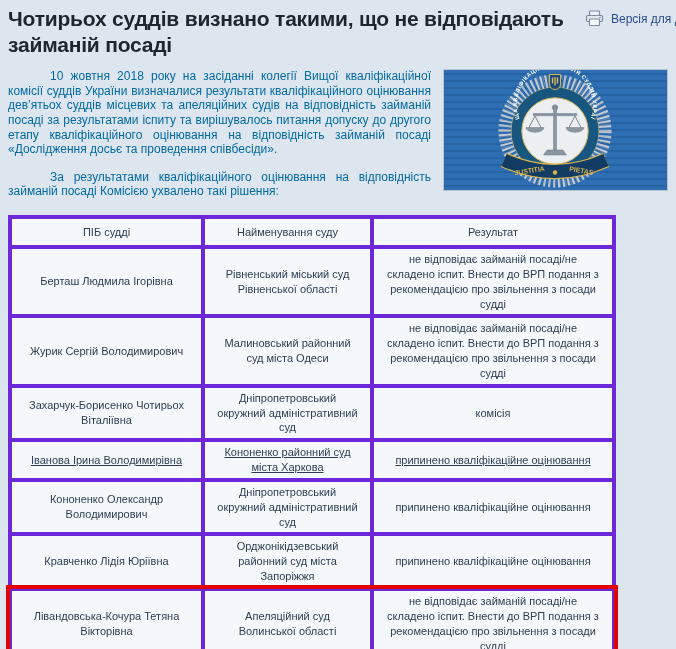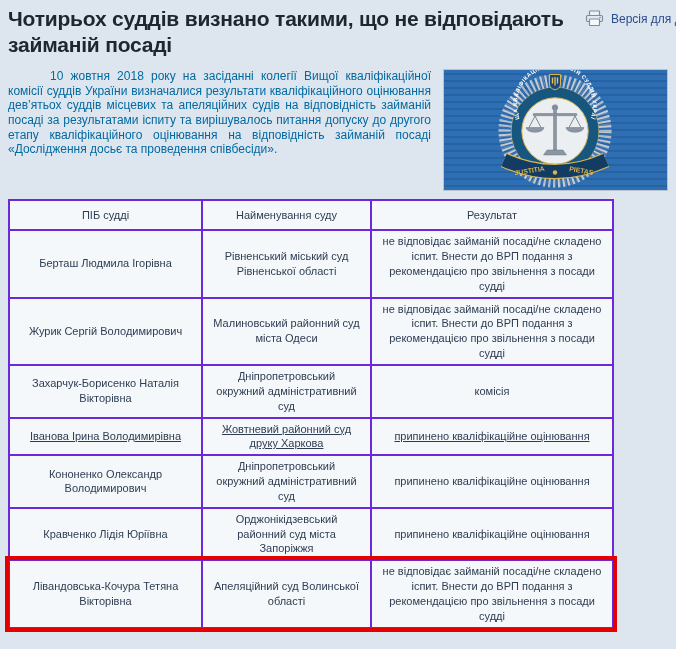--- a/index.html
+++ b/index.html
@@ -47,21 +47,21 @@
 
   
   table.results {
     clear:both; margin-top:16px;
     width:604px; table-layout:fixed;
     border-collapse:collapse;
     border:2px solid #0d0d0d;
     background:#f5f8fb;
   }
   table.results th, table.results td {
-    border:2px solid #6d28d9;
+    border:4px solid #6d28d9;
     font-size:11px; font-weight:normal; line-height:1.35;
     text-align:center; vertical-align:middle;
     padding:3px 10px; color:#2e3d52;
   }
   col.c1 { width:193px; } col.c2 { width:169px; } col.c3 { width:242px; }
   thead tr { height:30px; }
   tbody tr:nth-child(1){ height:56px; }
   tbody tr:nth-child(2){ height:46px; }
   tbody tr:nth-child(3){ height:44px; }
   tbody tr:nth-child(4){ height:36px;text-decoration:underline; }
@@ -145,20 +145,21 @@
 
         <path d="M60,90 q51,23 102,0" fill="none" stroke="#d9b54e" stroke-width="15.5"></path>
         <path d="M60,90 q51,23 102,0" fill="none" stroke="#123c63" stroke-width="13"></path>
         <text x="86" y="103" transform="rotate(-9 86 103)" font-size="6.8" font-weight="bold" fill="#d9b54e" text-anchor="middle">JUSTITIA</text>
         <text x="137" y="103" transform="rotate(9 137 103)" font-size="6.8" font-weight="bold" fill="#d9b54e" text-anchor="middle">PIETAS</text>
         <circle cx="111" cy="102.5" r="2.2" fill="#d9b54e"></circle>
       </svg>
     </div>
 
     <p class="para">10 жовтня 2018 року на засіданні колегії Вищої кваліфікаційної комісії суддів України визначалися результати кваліфікаційного оцінювання дев’ятьох суддів місцевих та апеляційних судів на відповідність займаній посаді за результатами іспиту та вирішувалось питання допуску до другого етапу кваліфікаційного оцінювання на відповідність займаній посаді «Дослідження досьє та проведення співбесіди».</p>
+    <p class="para">За результатами кваліфікаційного оцінювання на відповідність займаній посаді Комісією ухвалено такі рішення:</p>
 
     <table class="results">
       <colgroup>
           <col class="c1">
           <col class="c2">
           <col class="c3">
         </colgroup>
       <thead>
         <tr>
           <th>ПІБ судді</th>
@@ -171,27 +172,27 @@
           <td>Берташ Людмила Ігорівна</td>
           <td>Рівненський міський суд Рівненської області</td>
           <td>не відповідає займаній посаді/не складено іспит. Внести до ВРП подання з рекомендацією про звільнення з посади судді</td>
         </tr>
         <tr>
           <td>Журик Сергій Володимирович</td>
           <td>Малиновський районний суд міста Одеси</td>
           <td>не відповідає займаній посаді/не складено іспит. Внести до ВРП подання з рекомендацією про звільнення з посади судді</td>
         </tr>
         <tr>
-          <td>Захарчук-Борисенко Наталія Вікторівна</td>
+          <td>Захарчук-Борисенко Чотирьох Віталіївна</td>
           <td>Дніпропетровський окружний адміністративний суд</td>
           <td>комісія</td>
         </tr>
         <tr>
           <td>Іванова Ірина Володимирівна</td>
-          <td>Жовтневий районний суд друку Харкова</td>
+          <td>Кононенко районний суд міста Харкова</td>
           <td>припинено кваліфікаційне оцінювання</td>
         </tr>
         <tr>
           <td>Кононенко Олександр Володимирович</td>
           <td>Дніпропетровський окружний адміністративний суд</td>
           <td>припинено кваліфікаційне оцінювання</td>
         </tr>
         <tr>
           <td>Кравченко Лідія Юріївна</td>
           <td>Орджонікідзевський районний суд міста Запоріжжя</td>

